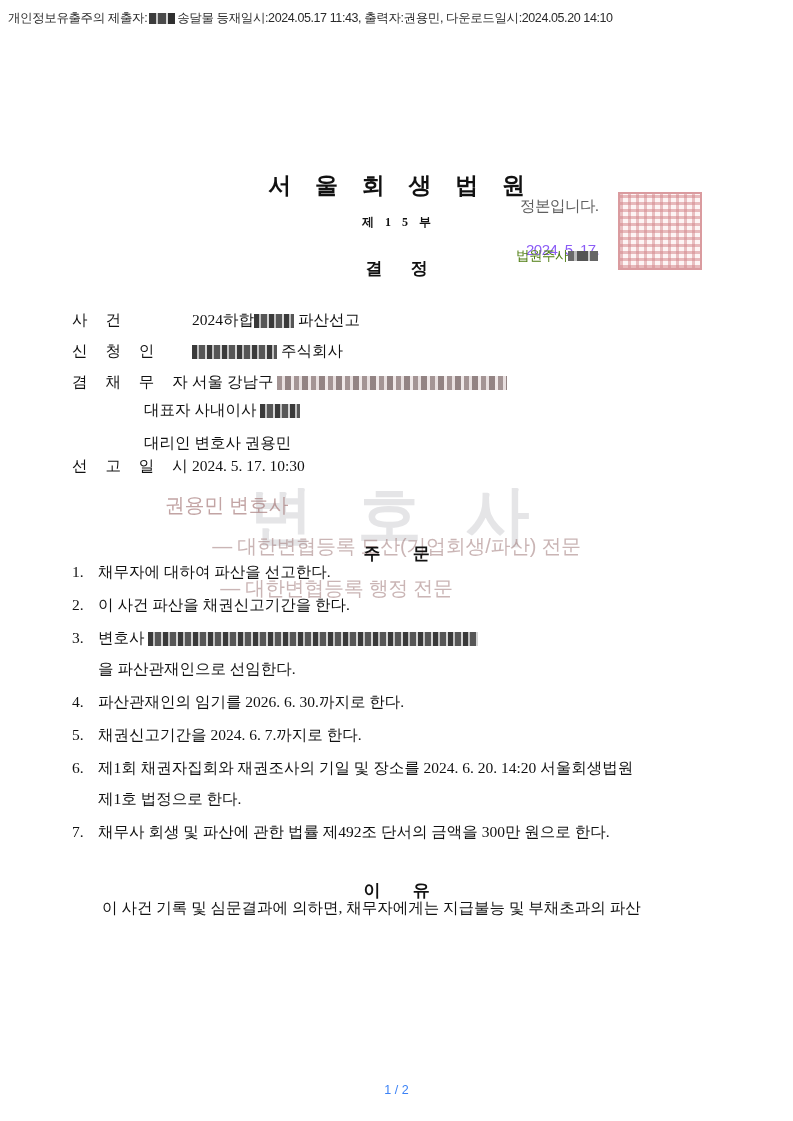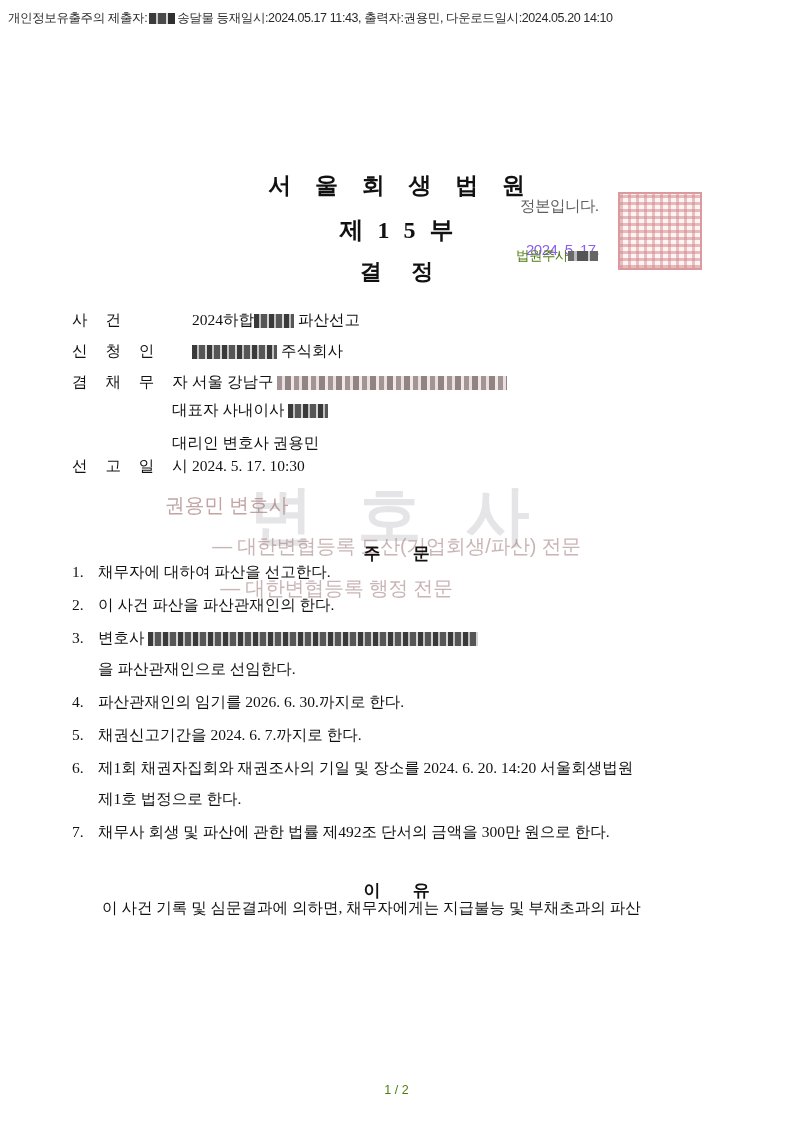--- a/index.html
+++ b/index.html
@@ -56,32 +56,32 @@
     font-weight: bold;
     letter-spacing: 9px;
     text-indent: 9px;
   }
   .division {
     position: absolute;
     top: 214px;
     left: 0;
     width: 793px;
     text-align: center;
-    font-size: 24px;
+    font-size: 12px;
     font-weight: bold;
     letter-spacing: 4px;
     text-indent: 4px;
   }
   .doc-type {
     position: absolute;
     top: 257px;
     left: 0;
     width: 793px;
     text-align: center;
-    font-size: 22px;
+    font-size: 17px;
     font-weight: bold;
     letter-spacing: 12px;
     text-indent: 12px;
   }
 
   
   .stamp-area {
     position: absolute;
     top: 190px;
     left: 512px;
@@ -133,21 +133,21 @@
   }
   .field-value { display: inline-block; }
 
   .r1 { top: 310px; }
   .r2 { top: 341px; }
   .r3 { top: 372px; }
   .r4 { top: 400px; }
   .r5 { top: 433px; }
   .r6 { top: 456px; }
 
-  .indent-value { margin-left: 100px; }
+  .indent-value { margin-left: 72px; }
 
   
   .redact {
     display: inline-block;
     vertical-align: -3px;
     height: 14px;
     background:
       repeating-linear-gradient(90deg,#3a3a3a 0 5px,#c0c0c0 5px 7px,#565656 7px 13px,#d5d5d5 13px 15px);
   }
   .redact.soft {
@@ -246,21 +246,21 @@
 
   
   .page-number {
     position: absolute;
     bottom: 24px;
     left: 0;
     width: 793px;
     text-align: center;
     font-family: "Liberation Sans", sans-serif;
     font-size: 12.5px;
-    color: #4d7c0f;
+    color: #3b82f6;
   }
 </style>
 </head>
 <body>
 
 <div class="doc-header">
   <span>개인정보유출주의 제출자:</span><span class="redact-inline"></span><span>송달물 등재일시:2024.05.17 11:43, 출력자:권용민, 다운로드일시:2024.05.20 14:10</span>
 </div>
 
 <div class="page">
@@ -311,21 +311,21 @@
 
   <div class="order-list">
 
     <div class="order-item">
       <span class="num">1.</span>
       <span class="cont">채무자에 대하여 파산을 선고한다.</span>
     </div>
 
     <div class="order-item">
       <span class="num">2.</span>
-      <span class="cont">이 사건 파산을 파산관재인의 한다.</span>
+      <span class="cont">이 사건 파산을 채권신고기간을 한다.</span>
     </div>
 
     <div class="order-item">
       <span class="num">3.</span>
       <span class="cont"><span>변호사</span>&nbsp;<span class="redact w330"></span></span>
       <span class="subline">을 파산관재인으로 선임한다.</span>
     </div>
 
     <div class="order-item">
       <span class="num">4.</span>

